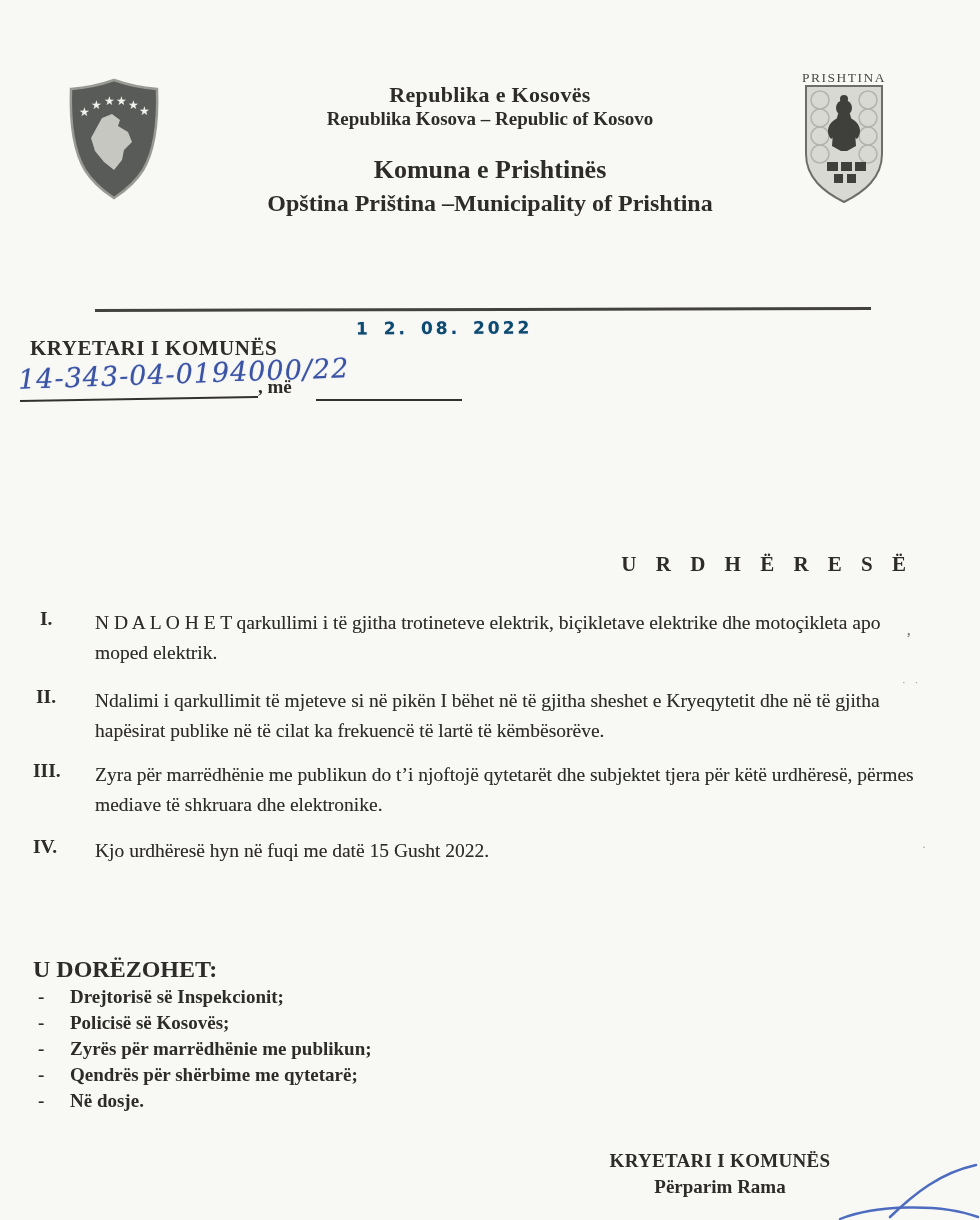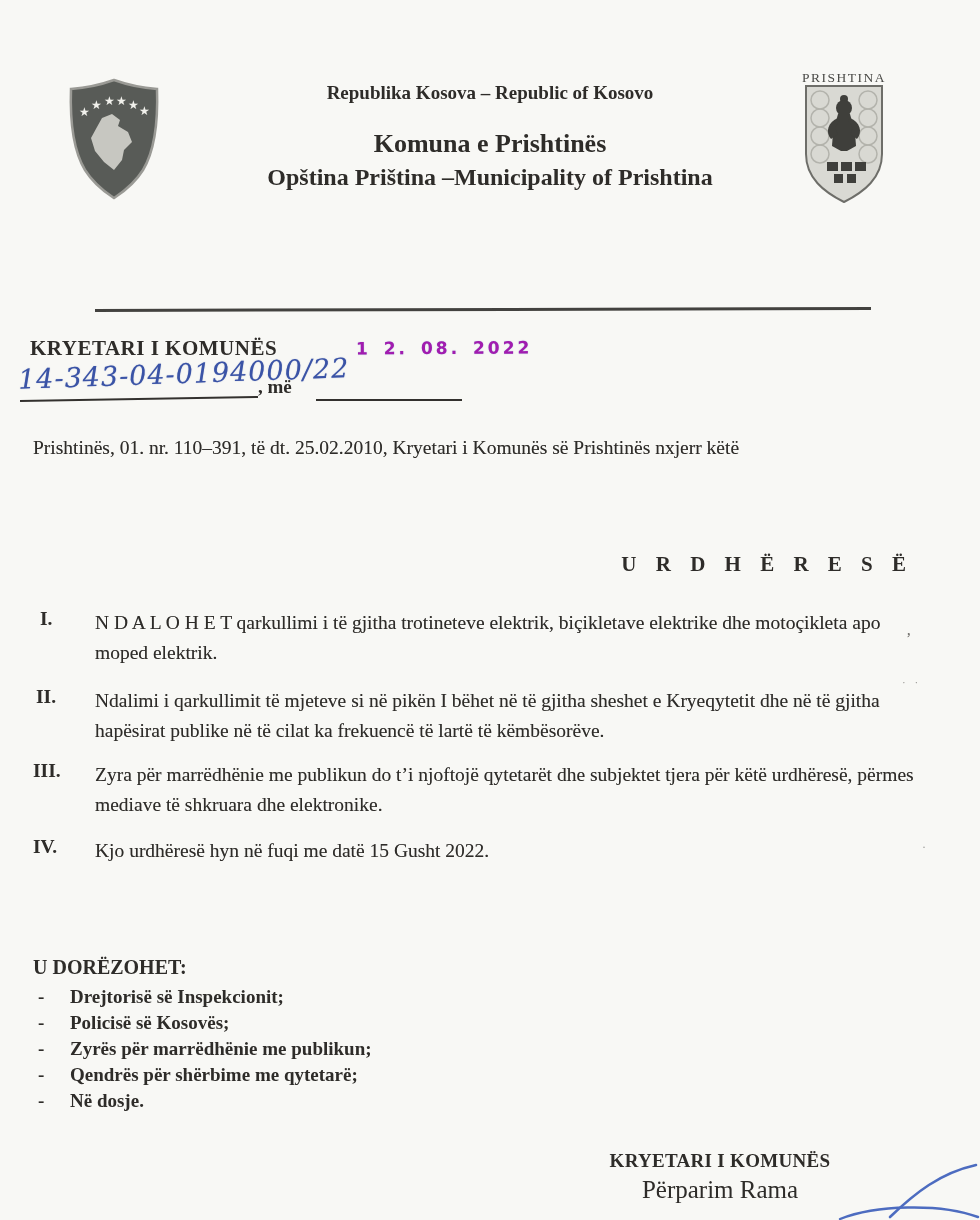--- a/index.html
+++ b/index.html
@@ -15,50 +15,50 @@
   .hdr-l1{font-size:22px;font-weight:bold;letter-spacing:.3px;}
   .hdr-l2{font-size:19px;font-weight:bold;}
   .hdr-l3{font-size:26px;font-weight:bold;margin-top:25px;}
   .hdr-l4{font-size:24px;font-weight:bold;margin-top:5px;}
   .emblem-left{left:64px;top:76px;width:100px;height:128px;}
   .emblem-right{left:796px;top:66px;width:96px;height:150px;}
   
   .rule{left:95px;top:308px;width:776px;height:3px;background:#43423f;transform:rotate(-0.15deg);}
   
   .ref-title{left:30px;top:336px;font-size:21px;font-weight:bold;letter-spacing:.5px;}
-  .stamp{left:356px;top:338px;font-family:"DejaVu Sans",sans-serif;font-weight:bold;
-         font-size:17px;color:#a21caf;letter-spacing:3px;word-spacing:4px;
+  .stamp{left:356px;top:318px;font-family:"DejaVu Sans",sans-serif;font-weight:bold;
+         font-size:17px;color:#0c4a6e;letter-spacing:3px;word-spacing:4px;
          text-shadow:0 0 1px rgba(91,121,200,.55);transform:rotate(-.3deg);}
   .handwritten{left:18px;top:358px;font-family:"DejaVu Serif",serif;font-style:italic;
          font-size:27px;color:#3a53a6;letter-spacing:1px;transform:rotate(-2deg);
          text-shadow:0 0 1px rgba(58,83,166,.5);white-space:nowrap;}
   .hand-underline{left:20px;top:398px;width:238px;height:2px;background:#33312e;transform:rotate(-1deg);}
   .me-label{left:258px;top:376px;font-size:19px;font-weight:bold;}
   .blank-underline{left:316px;top:399px;width:146px;height:2px;background:#33312e;}
   
   .intro{left:33px;top:432px;width:890px;font-size:19.5px;line-height:31px;
          text-shadow:0 0 .5px rgba(46,44,41,.4);}
   .order-title{left:33px;top:552px;width:880px;text-align:right;font-size:21px;
          font-weight:bold;letter-spacing:7px;font-family:Liberation Serif, serif;}
   .item-num{font-size:19.5px;font-weight:bold;width:55px;}
   .item-text{width:820px;font-size:19.5px;line-height:30px;text-shadow:0 0 .5px rgba(46,44,41,.4);}
   .n1{left:40px;top:608px;} .t1{left:95px;top:608px;}
   .n2{left:36px;top:686px;} .t2{left:95px;top:686px;}
   .n3{left:33px;top:760px;} .t3{left:95px;top:760px;}
   .n4{left:33px;top:836px;} .t4{left:95px;top:836px;}
   
-  .dist-title{left:33px;top:956px;font-size:20px;font-weight:bold;}
+  .dist-title{left:33px;top:956px;font-size:24px;font-weight:bold;}
   .dist-item{font-size:19px;font-weight:bold;}
   .dash{left:38px;width:14px;font-size:19px;font-weight:bold;}
   .d0{top:986px;} .d1{top:1012px;} .d2{top:1038px;} .d3{top:1064px;} .d4{top:1090px;}
   .dist-text{left:70px;}
   
   .sig-block{left:555px;top:1150px;width:330px;text-align:center;}
   .sig-title{font-size:19px;font-weight:bold;letter-spacing:.3px;}
-  .sig-name{font-size:25px;font-weight:normal;margin-top:4px;}
+  .sig-name{font-size:19px;font-weight:bold;margin-top:4px;}
   .sig-svg{left:780px;top:1155px;width:200px;height:65px;}
   
   .art{color:#4c4a46;font-size:16px;opacity:.8;}
   .art1{left:906px;top:630px;} .art2{left:902px;top:676px;font-size:11px;letter-spacing:3px;opacity:.6;}
   .art3{left:922px;top:840px;font-size:12px;opacity:.55;}
 </style>
 </head>
 <body>
 
 <div class="abs emblem-left">
@@ -68,20 +68,21 @@
     <text x="27" y="33" font-size="12" fill="#f1f1ec">★</text>
     <text x="40" y="29" font-size="12" fill="#f1f1ec">★</text>
     <text x="52" y="29" font-size="12" fill="#f1f1ec">★</text>
     <text x="64" y="33" font-size="12" fill="#f1f1ec">★</text>
     <text x="75" y="39" font-size="12" fill="#f1f1ec">★</text>
     <path d="M48 38 L56 44 L54 50 L64 56 L68 66 L60 74 L58 84 L50 94 L40 86 L31 75 L27 62 L33 51 L38 42 Z" fill="#c7c7c1"></path>
   </svg>
 </div>
 
 <div class="abs hdr-text">
+  <div class="hdr-l1">Republika e Kosovës</div>
   <div class="hdr-l2">Republika Kosova – Republic of Kosovo</div>
   <div class="hdr-l3">Komuna e Prishtinës</div>
   <div class="hdr-l4">Opština Priština –Municipality of Prishtina</div>
 </div>
 
 <div class="abs emblem-right">
   <svg width="96" height="150" viewBox="0 0 96 150">
     <text x="48" y="16" font-size="13.5" fill="#4a4a47" text-anchor="middle" font-family="Liberation Serif, serif" letter-spacing="1.5">PRISHTINA</text>
     <path d="M10 20 L86 20 L86 88 C86 112 68 126 48 136 C28 126 10 112 10 88 Z" fill="#d9d9d3" stroke="#6e6e69" stroke-width="2"></path>
     <g stroke="#b3b3ac" fill="none" stroke-width="1.5">
@@ -112,21 +113,20 @@
 <div class="abs rule"></div>
 
 <div class="abs ref-title">KRYETARI I KOMUNËS</div>
 <div class="abs stamp">1 2. 08. 2022</div>
 <div class="abs handwritten">14-343-04-0194000/22</div>
 <div class="abs hand-underline"></div>
 <div class="abs me-label">, më</div>
 <div class="abs blank-underline"></div>
 
 <div class="abs intro">
-  <div>Prishtinës, 01. nr. 110–391, të dt. 25.02.2010, Kryetari i Komunës së Prishtinës nxjerr këtë</div>
 </div>
 
 <div class="abs order-title">U R D H Ë R E S Ë</div>
 
 <div class="abs item-num n1">I.</div>
 <div class="abs item-text t1">N D A L O H E T qarkullimi i të gjitha trotineteve elektrik, biçikletave elektrike dhe motoçikleta apo moped elektrik.</div>
 <div class="abs item-num n2">II.</div>
 <div class="abs item-text t2">Ndalimi i qarkullimit të mjeteve si në pikën I bëhet në të gjitha sheshet e Kryeqytetit dhe në të gjitha hapësirat publike në të cilat ka frekuencë të lartë të këmbësorëve.</div>
 <div class="abs item-num n3">III.</div>
 <div class="abs item-text t3">Zyra për marrëdhënie me publikun do t’i njoftojë qytetarët dhe subjektet tjera për këtë urdhëresë, përmes mediave të shkruara dhe elektronike.</div>

